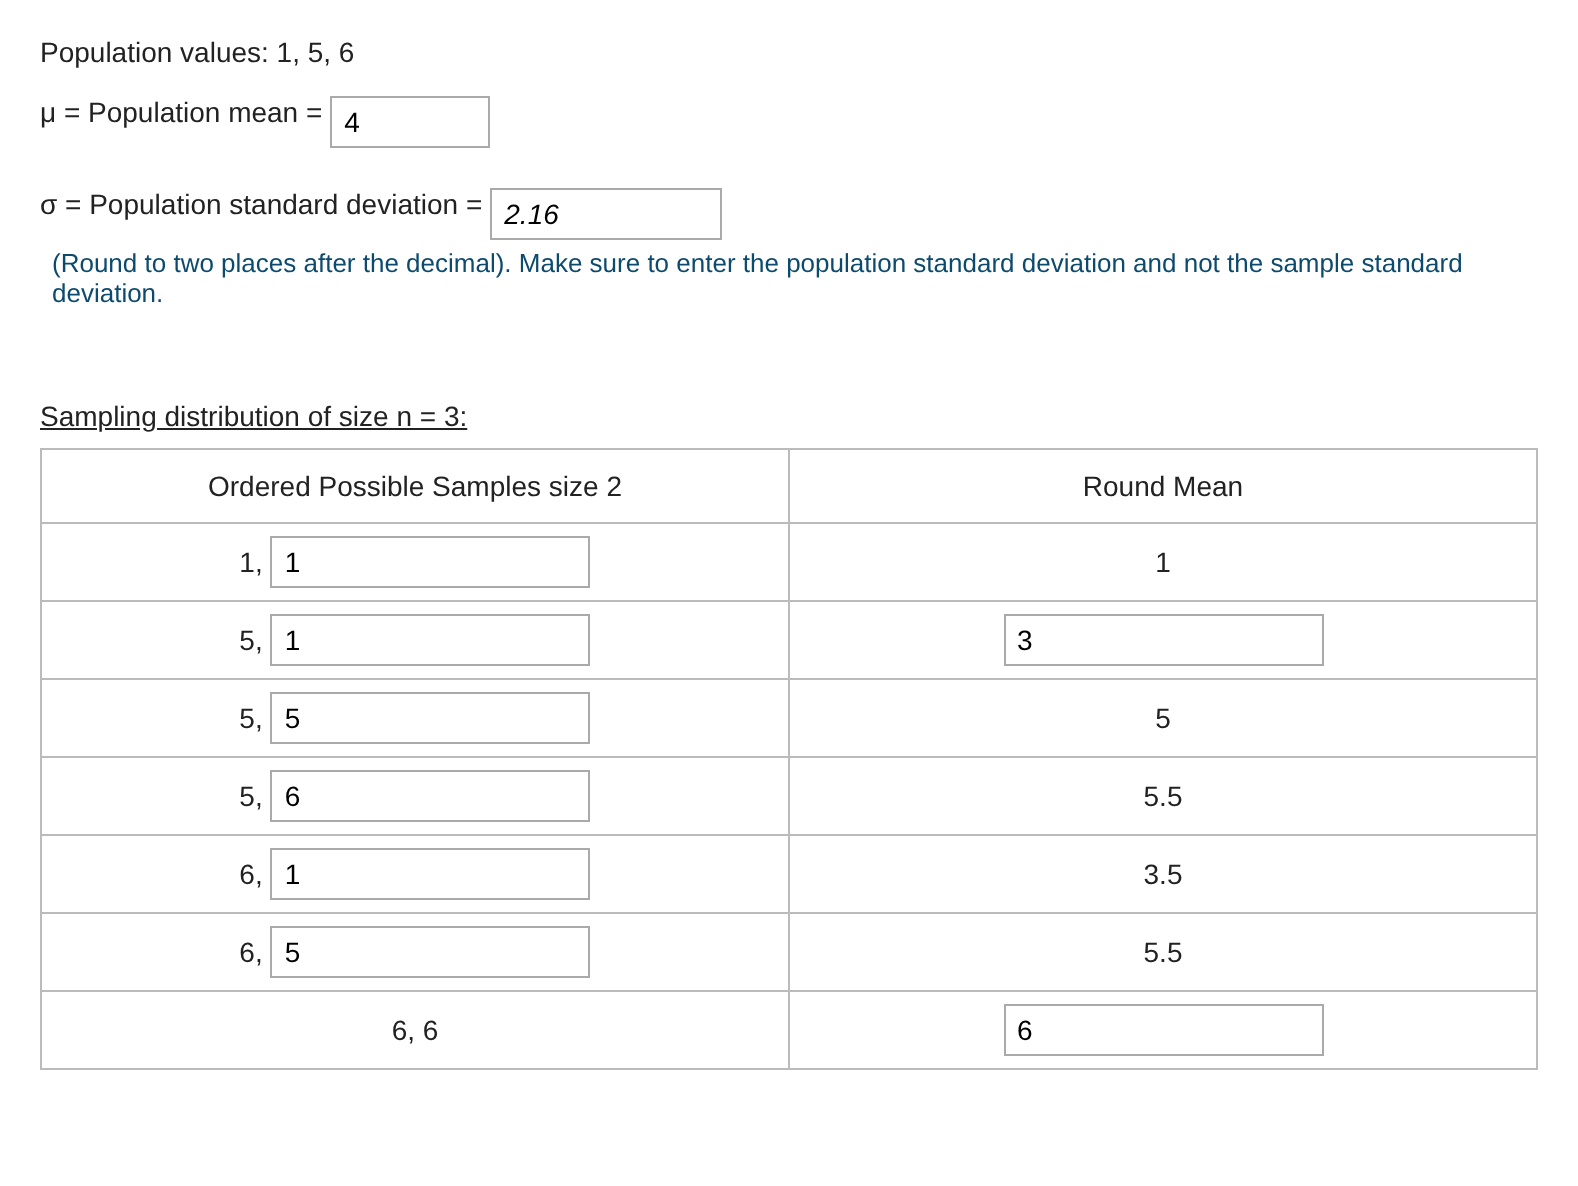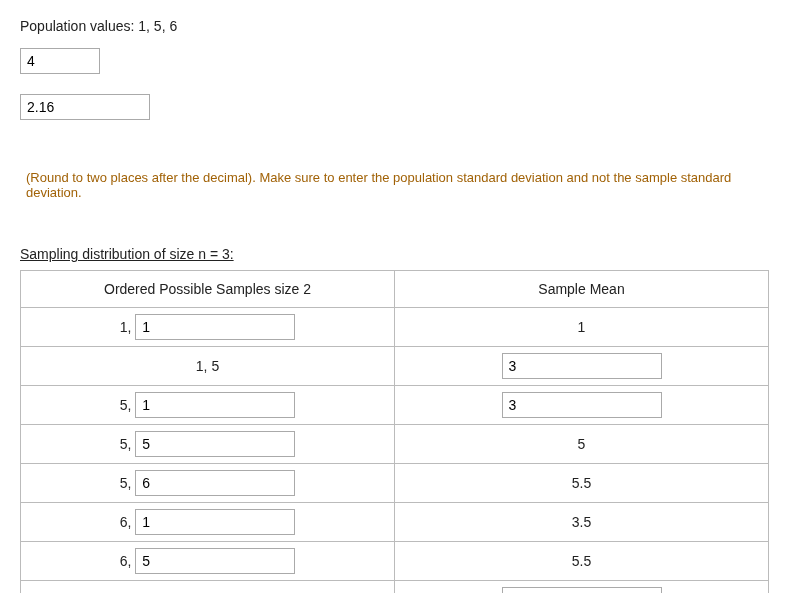--- a/index.html
+++ b/index.html
@@ -16,21 +16,21 @@
     .line-block { margin-bottom: 14px; }
     input[type="text"] {
       border: 1px solid #aaa;
       padding: 2px 6px;
       font-size: 14px;
       height: 26px;
       background: #fff;
       outline: none;
     }
     .input-small { width: 80px; }
-    .input-medium { width: 130px; }
+    .input-medium { width: 116px; font-style: italic; }
     .input-wide { width: 160px; }
     .sampling-label { margin: 18px 0 8px 0; font-size: 14px; text-decoration: underline; }
     table {
       border-collapse: collapse;
       width: 100%;
       border: 1px solid #bbb;
       margin-top: 4px;
     }
     th, td {
       border: 1px solid #bbb;
@@ -41,72 +41,66 @@
     }
     th {
       background: #fff;
       font-weight: normal;
       padding: 10px 0;
       font-size: 14px;
     }
     .col-left { width: 50%; }
     .col-right { width: 50%; }
     .cell-inner { display: flex; align-items: center; justify-content: center; gap: 4px; }
-    .note-text { font-size: 13px; color: #a16207; margin-top: 46px; }
+    .note-text { font-size: 13px; color: #0c4a6e; }
   </style>
 </head>
 <body>
 
 <div class="line-block">
   <div class="line">
     <span>Population values: 1, 5, 6</span>
   </div>
 </div>
 
 <div class="line">
+  <span>μ = Population mean =</span>
   <input type="text" class="input-small" value="4" style="">
 </div>
 
 <div style="height:10px;"></div>
 
 <div>
   <div class="line" style="align-items:flex-start; flex-wrap:wrap;">
+    <span>σ = Population standard deviation =</span>
     <input type="text" class="input-medium" value="2.16" style="">
     <span class="note-text" style="margin-left:6px;">(Round to two places after the decimal). Make sure to enter the population standard deviation and not the sample standard deviation.</span>
   </div>
 </div>
 
 <div style="height:18px;"></div>
 
 <div class="sampling-label">Sampling distribution of size n = 3:</div>
 
 <table>
   <thead>
     <tr>
       <th class="col-left">Ordered Possible Samples size 2</th>
-      <th class="col-right">Sample Mean</th>
+      <th class="col-right">Round Mean</th>
     </tr>
   </thead>
   <tbody id="table-body">
   <tr>
         <td>
           <div class="cell-inner">
             <span>1,</span>
             <input type="text" class="input-wide" value="1" style="">
           </div>
         </td>
         <td><span>1</span></td>
-      </tr>
-      <tr>
-        <td><span>1, 5</span></td>
-        <td>
-          <div class="cell-inner">
-            <input type="text" class="input-wide" value="3" style="">
-          </div>
-        </td>
       </tr>
       <tr>
         <td>
           <div class="cell-inner">
             <span>5,</span>
             <input type="text" class="input-wide" value="1" style="">
           </div>
         </td>
         <td>
           <div class="cell-inner">

